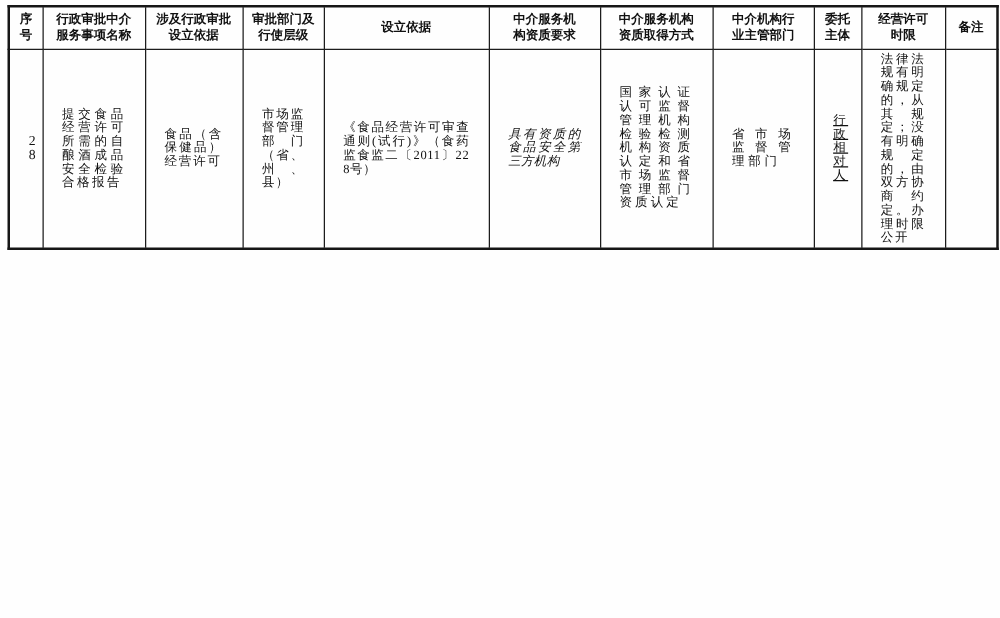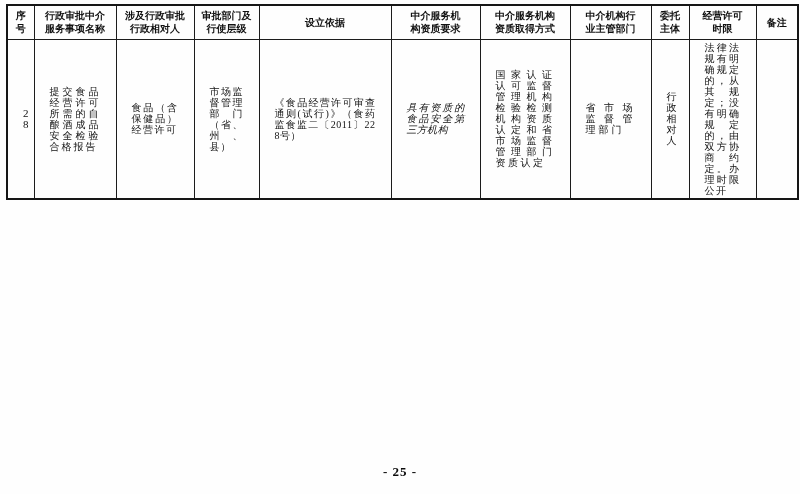--- a/index.html
+++ b/index.html
@@ -50,21 +50,21 @@
   }
   
   .doc-table td.c-seq   { letter-spacing: 0; font-size: 11px; margin-left: 12px; }
   .doc-table td.c2  { letter-spacing: 2px; margin-top: 44px; }
   .doc-table td.c3  { letter-spacing: 1.5px; }
   .doc-table td.c4  { letter-spacing: 1px; }
   .doc-table td.c5  { letter-spacing: 0.5px; }
   .doc-table td.c6  { letter-spacing: 0.3px; font-style: italic; }
   .doc-table td.c7  { letter-spacing: 2.5px; }
   .doc-table td.c8  { letter-spacing: 3px; }
-  .doc-table td.c9  { letter-spacing: 2px; }
+  .doc-table td.c9  { letter-spacing: 2px; text-decoration: underline; }
   .doc-table td.c10 { letter-spacing: 1.5px; }
   .page-number {
     position: absolute;
     left: 0;
     top: 464px;
     width: 100%;
     text-align: center;
     font-size: 13px;
     font-weight: 600;
     letter-spacing: 1px;
@@ -90,21 +90,21 @@
       <col style="width:67px">
       <col style="width:42px">
     </colgroup>
     <thead>
       <tr class="header-row">
         <th>序
 号</th>
         <th>行政审批中介
 服务事项名称</th>
         <th>涉及行政审批
-行政相对人</th>
+设立依据</th>
         <th>审批部门及
 行使层级</th>
         <th>设立依据</th>
         <th>中介服务机
 构资质要求</th>
         <th>中介服务机构
 资质取得方式</th>
         <th>中介机构行
 业主管部门</th>
         <th>委托
@@ -124,15 +124,14 @@
         <td class="c6">具有资质的食品安全第三方机构</td>
         <td class="c7">国家认证认可监督管理机构检验检测机构资质认定和省市场监督管理部门资质认定</td>
         <td class="c8">省市场监督管理部门</td>
         <td class="c9">行政相对人</td>
         <td class="c10">法律法规有明确规定的，从其规定；没有明确规定的，由双方协商约定。办理时限公开</td>
         <td class="c11"></td>
       </tr>
     </tbody>
   </table>
 
-  <div class="page-number">- 25 -</div>
 
 </div>
 
 </body></html>

